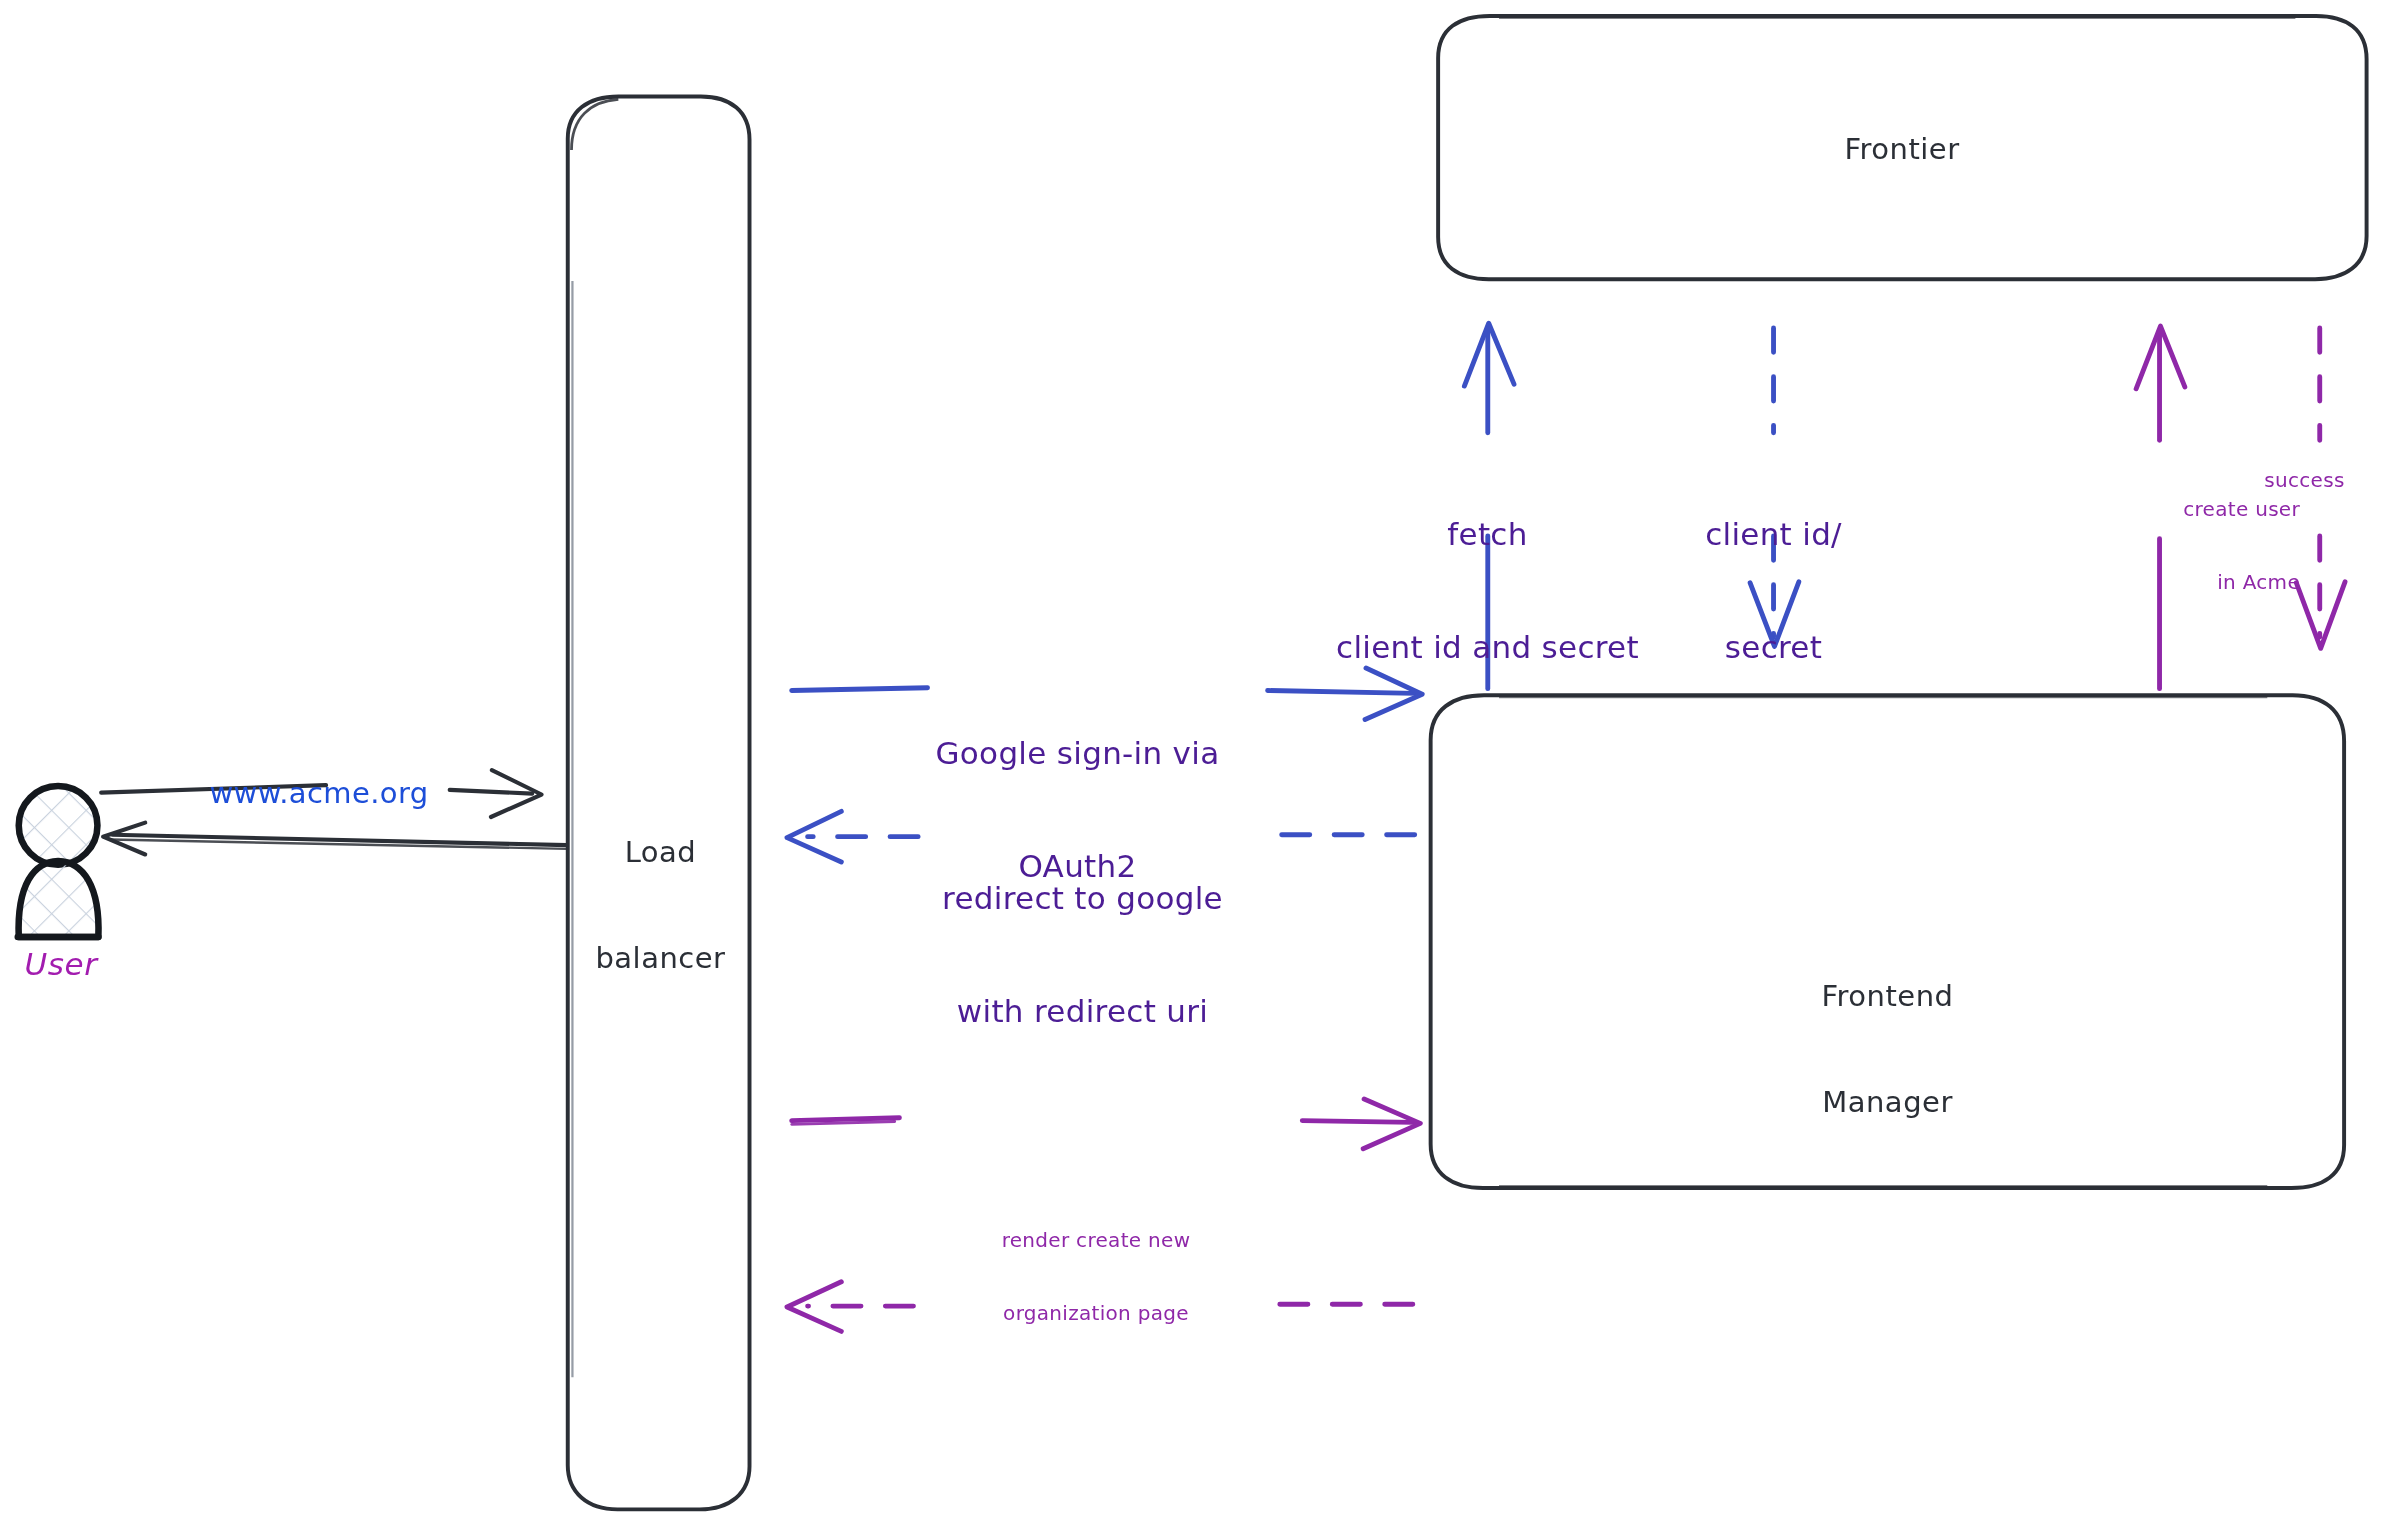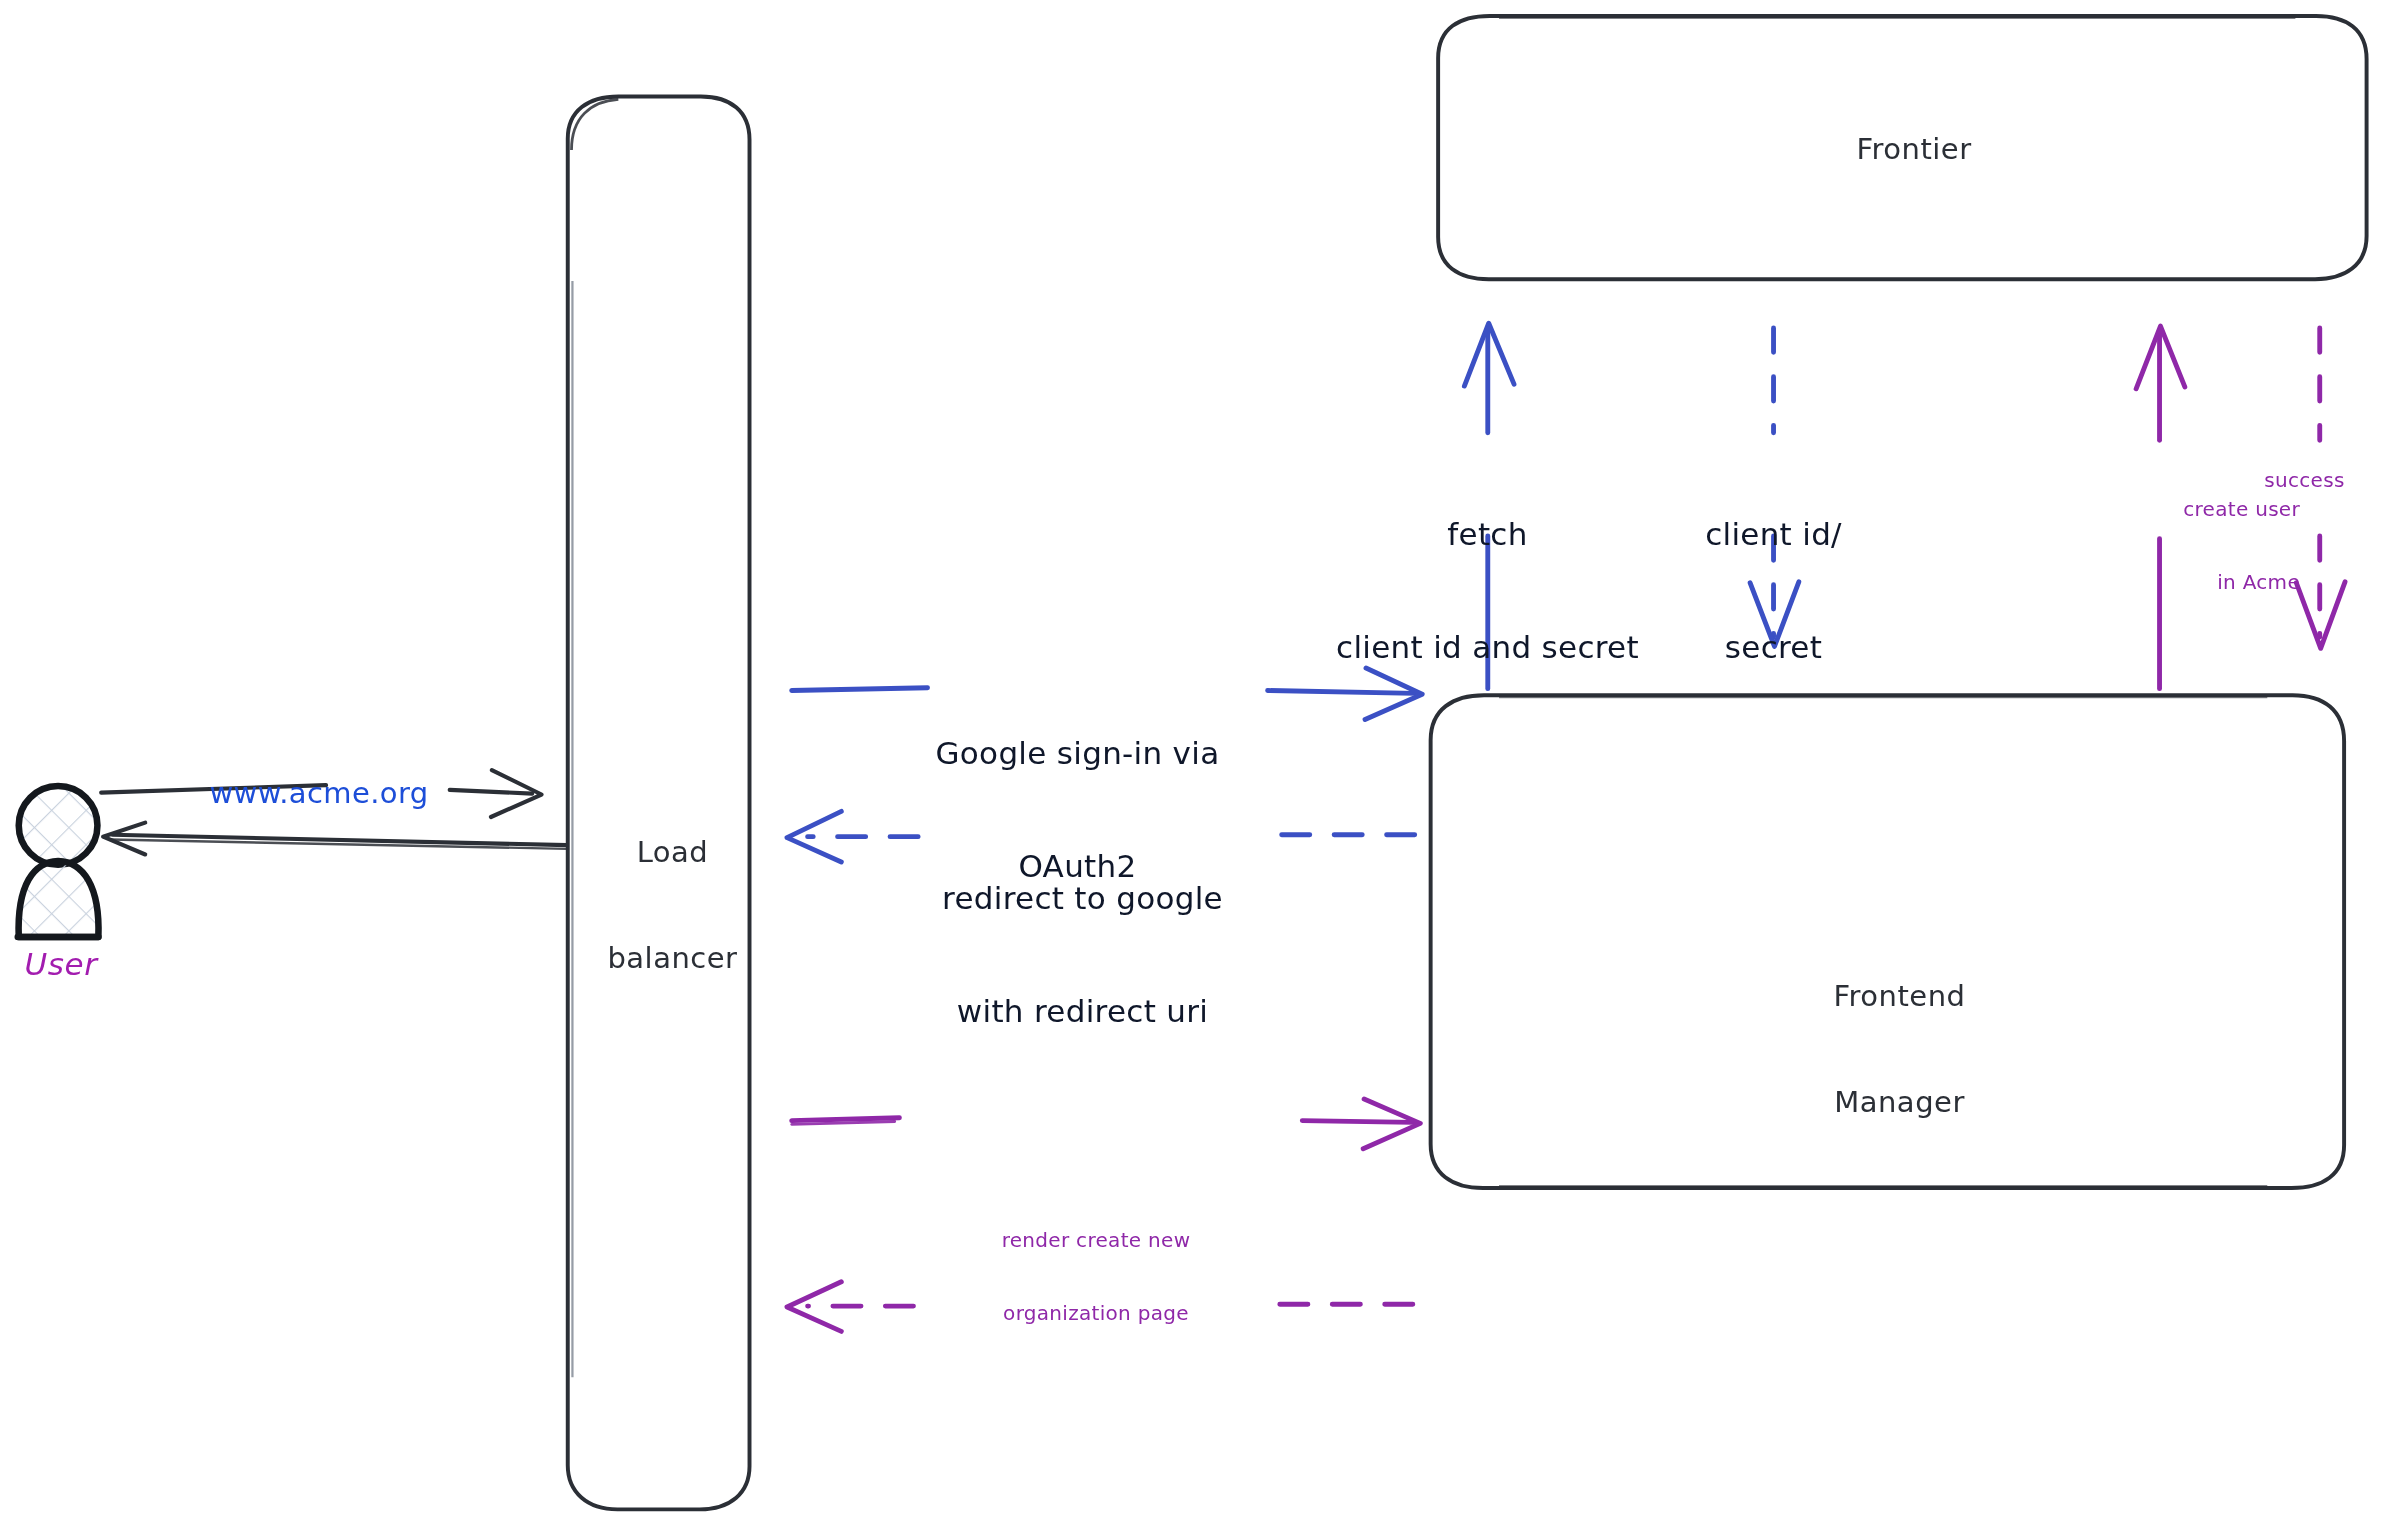--- a/index.html
+++ b/index.html
@@ -2,22 +2,22 @@
 <html style="font-size:15px"><head>
 <meta charset="utf-8">
 <style>
   html,body{margin:0;padding:0;background:#ffffff;}
   body{width:2405px;height:1530px;position:relative;overflow:hidden;
        font-family:"DejaVu Sans",sans-serif;}
   #stage{position:absolute;left:0;top:0;width:2405px;height:1530px;}
   svg.layer{position:absolute;left:0;top:0;width:2405px;height:1530px;overflow:visible;}
   .lbl{position:absolute;white-space:pre;text-align:center;line-height:1.22;
        font-family:"DejaVu Sans",sans-serif;}
-  .node-label{color:#2b2f36;font-size:29px;letter-spacing:0.5px;padding-left:12px;}
-  .edge-blue{color:#0f172a;font-size:31px;letter-spacing:0.3px;text-align:center;}
+  .node-label{color:#2b2f36;font-size:29px;letter-spacing:0.5px;}
+  .edge-blue{color:#4c1d95;font-size:31px;letter-spacing:0.3px;text-align:center;}
   .edge-purple{color:#8f28a8;font-size:20px;letter-spacing:0.3px;}
   .dark-label{color:#1d4ed8;font-size:29px;letter-spacing:0.4px;}
   .actor-label{color:#a21caf;font-size:31px;letter-spacing:0.6px;font-style:italic;}
 </style>
 </head>
 <body>
 
 <div id="stage">
 
   <svg class="layer" viewBox="0 0 2567 1633" preserveAspectRatio="none">

